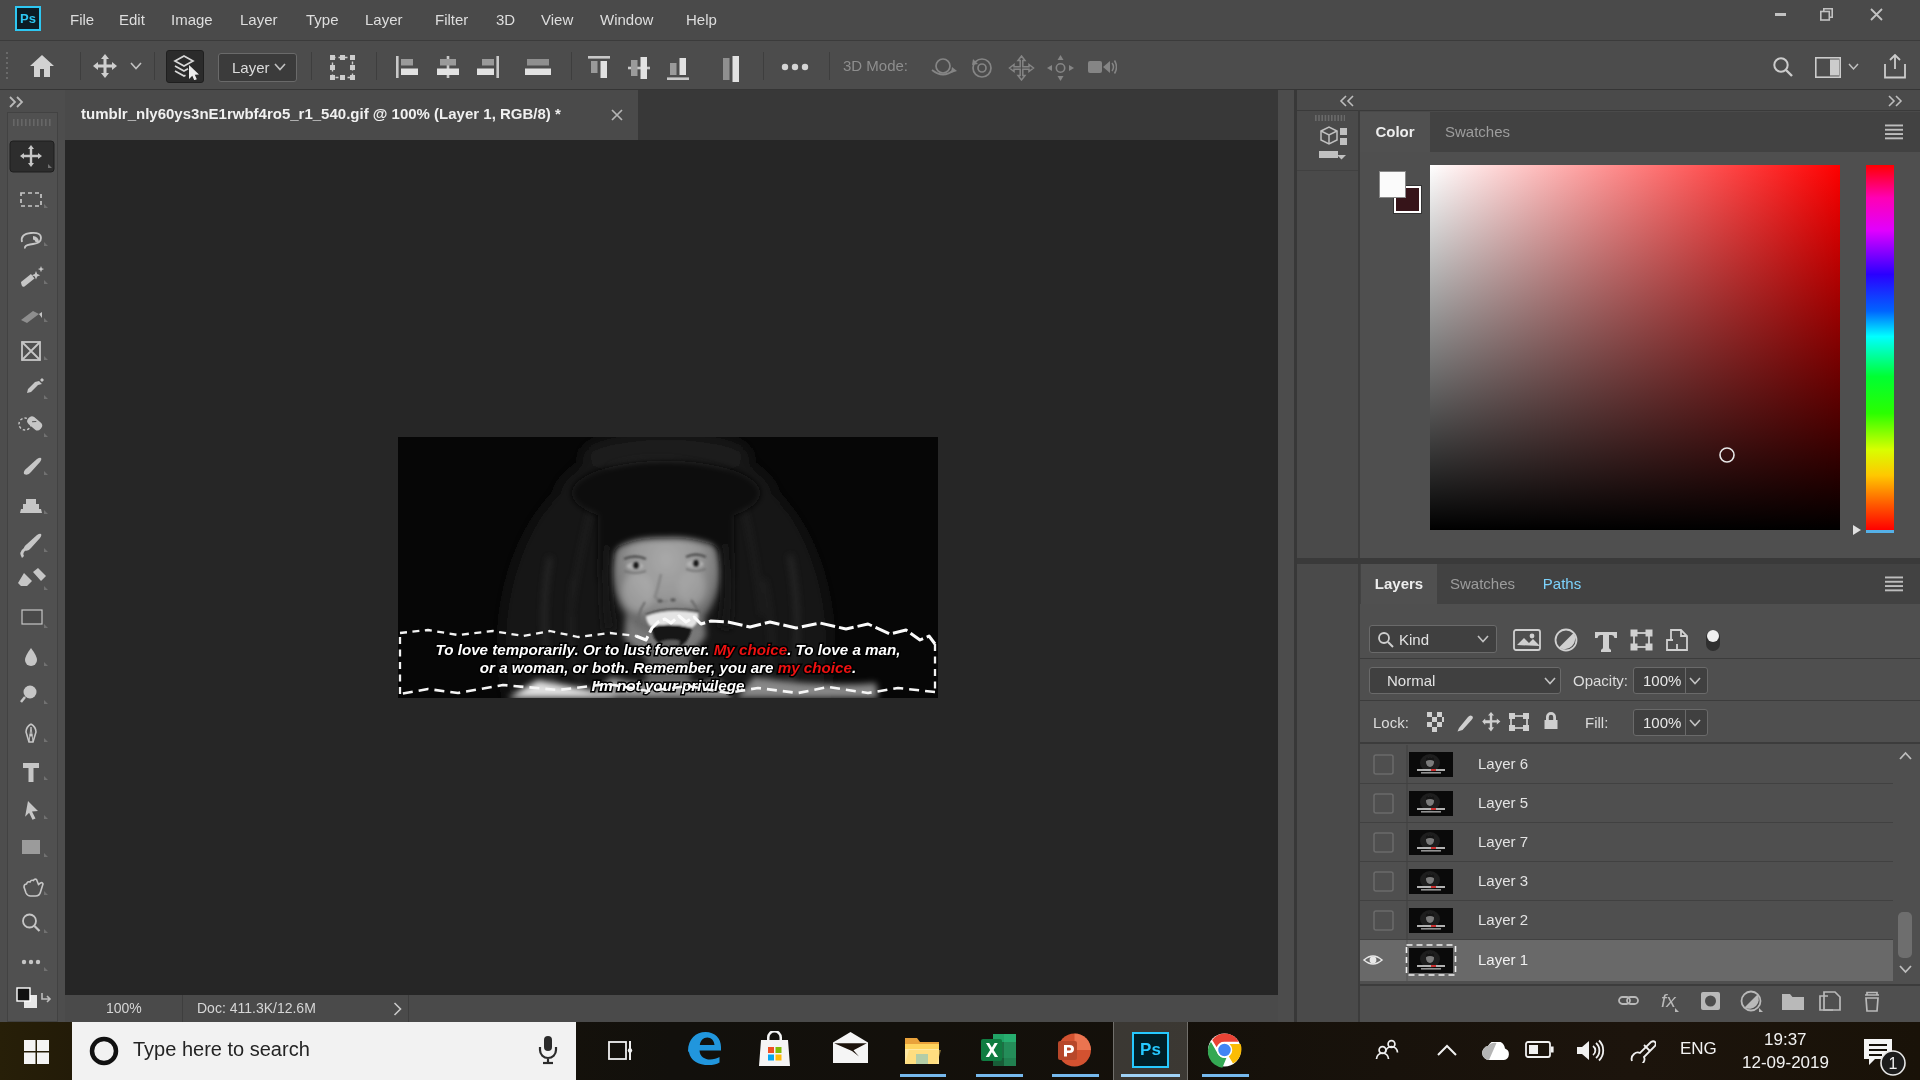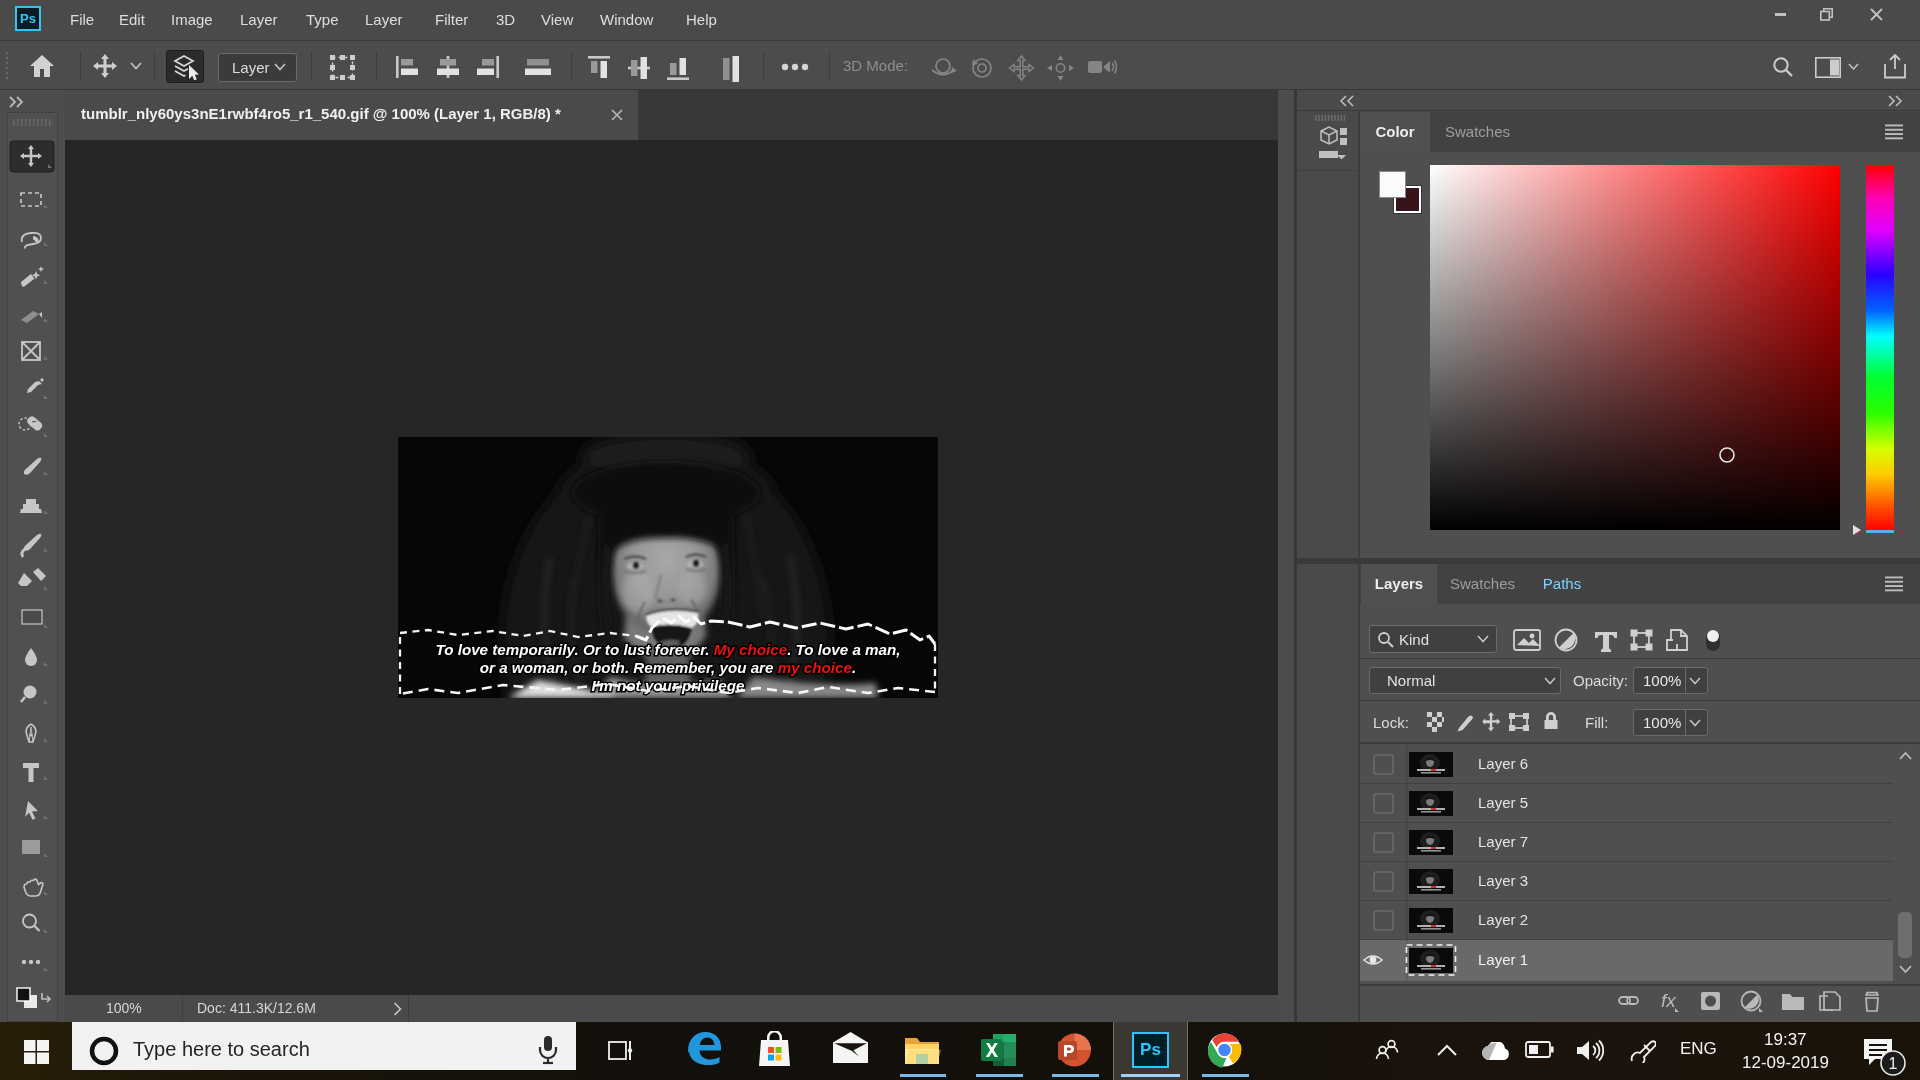--- a/index.html
+++ b/index.html
@@ -20,21 +20,21 @@
 #doctab { position:absolute; left:0; top:0; width:573px; height:50px; background:#4a4a4a; color:#f0f0f0; font-size:15px; font-weight:bold; line-height:48px; padding-left:16px; }
 #leftcol { position:absolute; left:0; top:90px; width:65px; height:932px; background:#4d4d4d; }
 #toolbar { position:absolute; left:7px; top:22px; width:51px; height:910px; background:#505050; border:1px solid #424242; }
 
 #canvas { position:absolute; left:65px; top:140px; width:1213px; height:855px; background:#262626; }
 #statusbar { position:absolute; left:65px; top:995px; width:1213px; height:27px; background:#4a4a4a; color:#d6d6d6; font-size:14px; }
 
 #rightzone { position:absolute; left:1297px; top:90px; width:623px; height:932px; background:#4a4a4a; }
 
 #taskbar { position:absolute; left:0; top:1022px; width:1920px; height:58px; background:linear-gradient(90deg,#271f08 0%,#1c1508 10%,#12100c 35%,#14100a 60%,#1c140c 85%,#191208 100%); }
-#searchbox { position:absolute; left:72px; top:0; width:504px; height:48px; background:#f2f2f2; }
+#searchbox { position:absolute; left:72px; top:0; width:504px; height:58px; background:#f2f2f2; }
 .underline { position:absolute; top:52px; height:3px; background:#76b9ed; }
 text { font-family:"Liberation Sans", sans-serif; }
 </style>
 </head>
 <body>
 <div id="root">
   <div id="menubar">
     <div id="pslogo">Ps</div>
     <span class="menuitem" style="left:70px">File</span>
     <span class="menuitem" style="left:119px">Edit</span>

